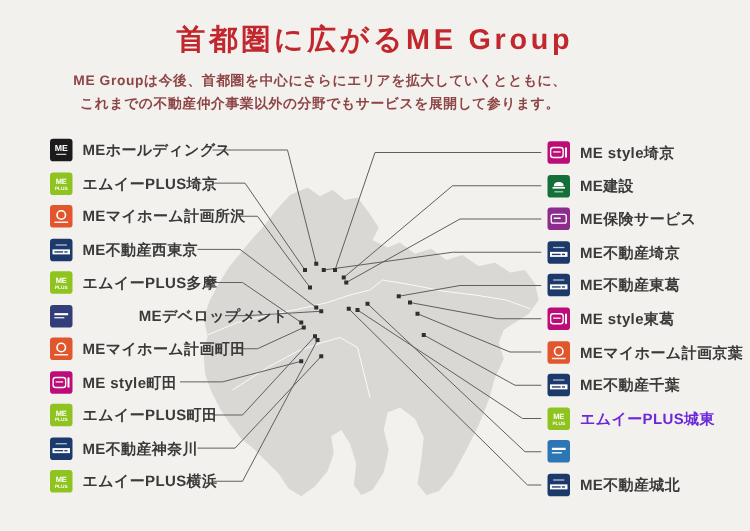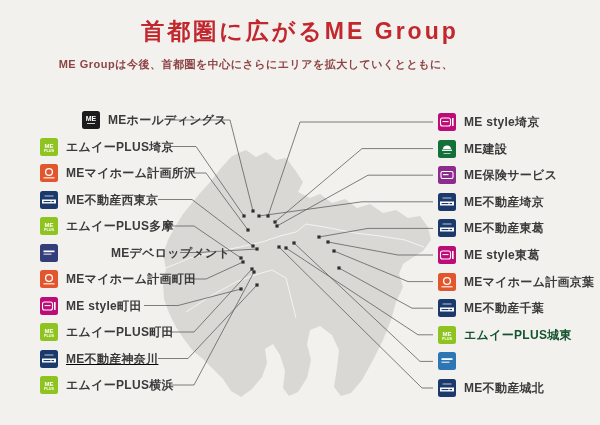--- a/index.html
+++ b/index.html
@@ -30,20 +30,21 @@
     white-space:nowrap;letter-spacing:0.3px;line-height:18px;
   }
 </style>
 </head>
 <body>
 
 <div id="stage" style="background: rgb(242, 241, 238);">
 
   <div class="title" style="color: rgb(193, 39, 45);">首都圏に広がるME Group</div>
   <div class="subtitle sub1" style="color: rgb(142, 69, 69);">ME Groupは今後、首都圏を中心にさらにエリアを拡大していくとともに、</div>
+  <div class="subtitle sub2" style="color: rgb(142, 69, 69);">これまでの不動産仲介事業以外の分野でもサービスを展開して参ります。</div>
 
   <svg id="overlay" width="600" height="425" viewBox="0 0 600 425">
     <path id="kanto" d="M 232 156 L 246 150 L 256 157 L 266 152 L 276 160 L 286 158 L 295 170 L 303 182
          L 298 192 L 310 198 L 320 194 L 332 203 L 345 199 L 357 208 L 370 204
          L 383 213 L 396 210 L 408 218 L 420 216 L 428 227 L 431 240
          L 423 251 L 412 258 L 403 264 L 399 274 L 403 287 L 396 302
          L 391 320 L 383 340 L 373 360 L 362 380 L 351 393 L 341 396
          L 334 387 L 337 368 L 339 350 L 332 335 L 320 326 L 310 330
          L 307 344 L 311 360 L 307 378 L 298 392 L 289 396 L 283 388
          L 285 371 L 280 355 L 273 344 L 265 349 L 267 363 L 262 377
@@ -100,21 +101,21 @@
         <rect x="326.4" y="240.4" width="3.2" height="3.2" fill="#2f2f2f"></rect>
         <rect x="332.4" y="249.4" width="3.2" height="3.2" fill="#2f2f2f"></rect>
         <rect x="337.4" y="266.4" width="3.2" height="3.2" fill="#2f2f2f"></rect>
         <rect x="284.4" y="246.4" width="3.2" height="3.2" fill="#2f2f2f"></rect>
         <rect x="292.4" y="241.4" width="3.2" height="3.2" fill="#2f2f2f"></rect>
         <rect x="277.4" y="245.4" width="3.2" height="3.2" fill="#2f2f2f"></rect>
       </g>
   </svg>
 
   <div id="left-col">
-      <div class="row" style="top: 111px; left: 40px; margin-left: 42px;">
+      <div class="row" style="top: 111px; left: 40px;">
         <span class="logo" style="background: rgb(27, 27, 27);">
           <svg width="18" height="18" viewBox="0 0 18 18">
             <text x="9" y="10" font-size="7" font-weight="bold" fill="#fff" text-anchor="middle" font-family="Liberation Sans,sans-serif">ME</text>
             <rect x="5" y="12" width="8" height="1" fill="#fff" opacity="0.8"></rect>
           </svg>
         </span>
         <span class="lbl" style="color: rgb(58, 58, 58);">MEホールディングス</span>
       </div>
       <div class="row" style="top: 137.5px; left: 40px;">
         <span class="logo" style="background: rgb(143, 195, 31);">
@@ -184,21 +185,21 @@
       </div>
       <div class="row" style="top: 323px; left: 40px;">
         <span class="logo" style="background: rgb(143, 195, 31);">
           <svg width="18" height="18" viewBox="0 0 18 18">
             <text x="9" y="9.5" font-size="6" font-weight="bold" fill="#fff" text-anchor="middle" font-family="Liberation Sans,sans-serif">ME</text>
             <text x="9" y="14" font-size="3.8" font-weight="bold" fill="#fff" text-anchor="middle" font-family="Liberation Sans,sans-serif">PLUS</text>
           </svg>
         </span>
         <span class="lbl" style="color: rgb(58, 58, 58);">エムイーPLUS町田</span>
       </div>
-      <div class="row" style="top: 349.5px; left: 40px; text-decoration: underline;">
+      <div class="row" style="top: 349.5px; left: 40px;">
         <span class="logo" style="background: rgb(27, 58, 107);">
           <svg width="18" height="18" viewBox="0 0 18 18">
             <rect x="4.5" y="4.5" width="9" height="1" fill="#fff" opacity="0.7"></rect>
             <rect x="2" y="8.5" width="14" height="4" fill="#fff"></rect>
             <rect x="3.5" y="10" width="7" height="1.1" fill="#1b3a6b"></rect>
             <rect x="11.5" y="10" width="2.5" height="1.1" fill="#1b3a6b"></rect>
           </svg>
         </span>
         <span class="lbl" style="color: rgb(58, 58, 58);">ME不動産神奈川</span>
       </div>
@@ -294,21 +295,21 @@
         </span>
         <span class="lbl" style="color: rgb(58, 58, 58);">ME不動産千葉</span>
       </div>
       <div class="row" style="top: 325.8px; left: 438px;">
         <span class="logo" style="background: rgb(143, 195, 31);">
           <svg width="18" height="18" viewBox="0 0 18 18">
             <text x="9" y="9.5" font-size="6" font-weight="bold" fill="#fff" text-anchor="middle" font-family="Liberation Sans,sans-serif">ME</text>
             <text x="9" y="14" font-size="3.8" font-weight="bold" fill="#fff" text-anchor="middle" font-family="Liberation Sans,sans-serif">PLUS</text>
           </svg>
         </span>
-        <span class="lbl" style="color: #14532d;">エムイーPLUS城東</span>
+        <span class="lbl" style="color: #6d28d9;">エムイーPLUS城東</span>
       </div>
       <div class="row" style="top: 352.4px; left: 438px;">
         <span class="logo" style="background: rgb(45, 118, 181);">
           <svg width="18" height="18" viewBox="0 0 18 18">
             <rect x="3.5" y="6.2" width="11" height="1.8" fill="#fff"></rect>
             <rect x="3.5" y="9.6" width="8" height="1.2" fill="#fff" opacity="0.85"></rect>
           </svg>
         </span>
       </div>
       <div class="row" style="top: 379px; left: 438px;">

